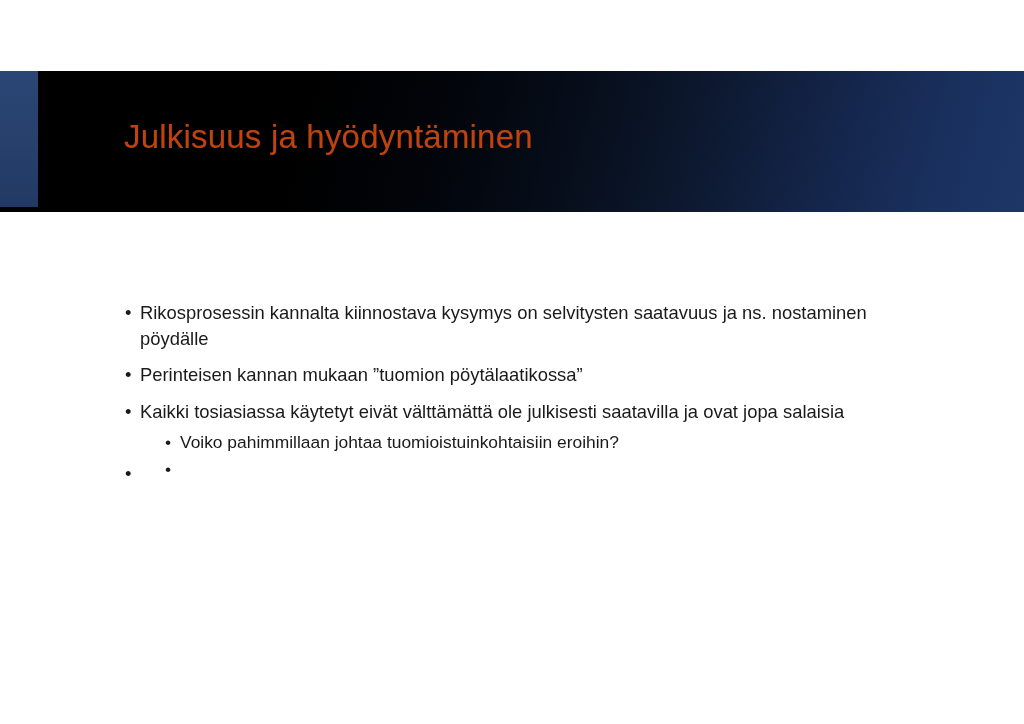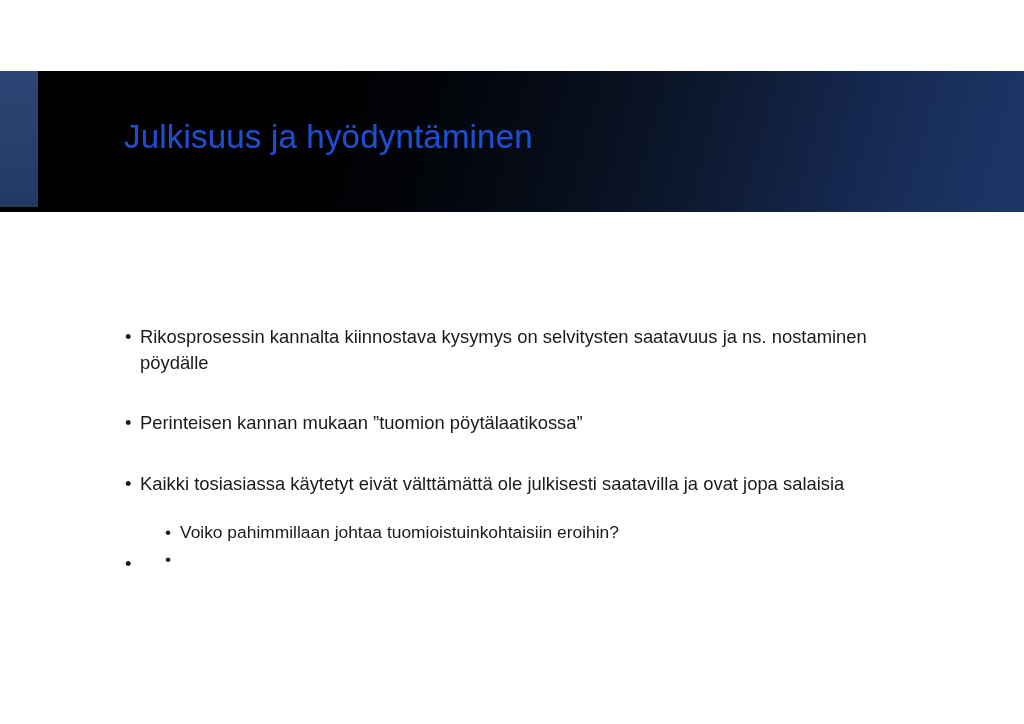--- a/index.html
+++ b/index.html
@@ -59,21 +59,21 @@
     height: 136px;
     background: linear-gradient(180deg, #2b4675 0%, #27406c 55%, #223a63 100%);
   }
 
   .title-text {
     position: absolute;
     left: 124px;
     top: 117px;
     font-size: 33px;
     line-height: 40px;
-    color: #1d4ed8;
+    color: #c2410c;
     letter-spacing: 0.2px;
     font-weight: 400;
     white-space: nowrap;
     text-shadow: 0 0 1px rgba(255,255,255,0.12);
   }
 
   
   .body-content {
     position: absolute;
     left: 0;
@@ -114,21 +114,20 @@
   }
 
   .lvl2 .dot {
     left: 165px;
     font-size: 17.4px;
     line-height: 25px;
   }
 
   .bullet-text {
     display: block;
-    margin-top: 24px;
   }
 
   .spacer-sm { height: 5px; }
   .spacer-md { height: 4px; }
 </style>
 </head>
 <body>
 
 <div class="slide">
 

